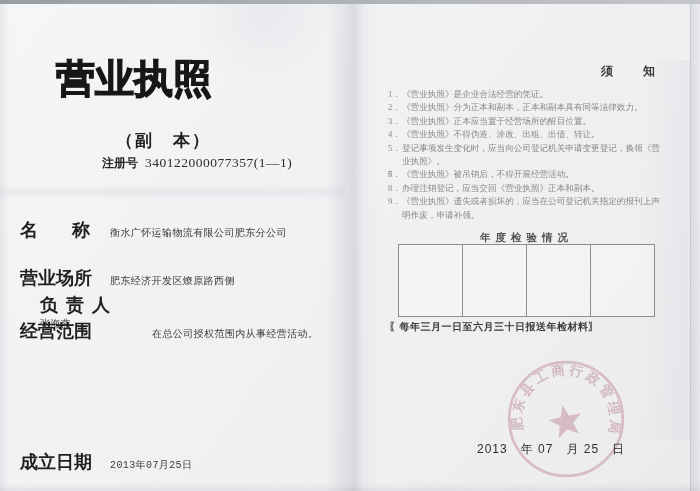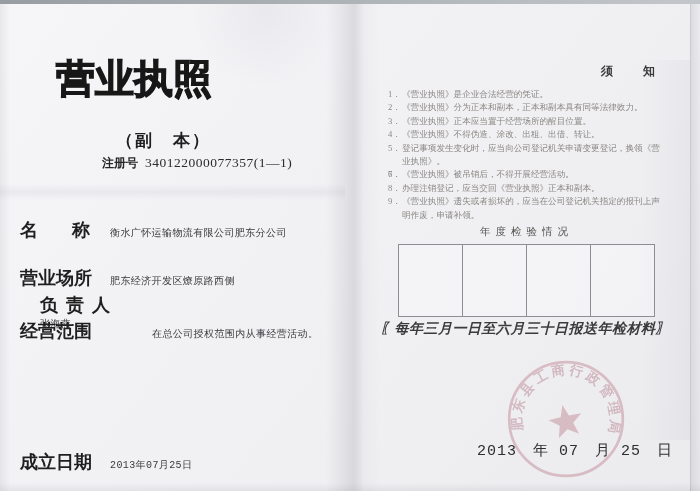--- a/index.html
+++ b/index.html
@@ -52,32 +52,32 @@
   .row-established{top:450px;}
 
   
   .notice-header{position:absolute;left:388px;top:63px;width:276px;text-align:right;
     font-family:"Liberation Serif",serif;font-size:12px;font-weight:bold;color:#3a3a3a;letter-spacing:9px;}
   .notice-list{position:absolute;left:388px;top:88px;width:279px;
     font-family:"Liberation Serif",serif;font-size:8.6px;line-height:13.4px;color:#8b8783;}
   .notice-item{position:relative;padding-left:14px;}
   .notice-num{position:absolute;left:0;top:0;}
 
-  .annual-title{position:absolute;left:398px;top:225px;width:257px;text-align:center;
-    font-family:"Liberation Serif",serif;font-size:10.5px;font-weight:normal;color:#55524f;letter-spacing:5px;}
+  .annual-title{position:absolute;left:398px;top:231px;width:257px;text-align:center;
+    font-family:"Liberation Serif",serif;font-size:10.5px;font-weight:bold;color:#55524f;letter-spacing:5px;}
   .annual-table{position:absolute;left:398px;top:244px;width:255px;height:71px;
     border:1px solid #8e8e92;display:flex;background:rgba(255,255,255,0.30);}
   .annual-cell{flex:1;border-right:1px solid #8e8e92;}
   .annual-cell:last-child{border-right:none;}
-  .annual-caption{position:absolute;left:380px;top:320px;white-space:nowrap;
-    font-family:"Liberation Serif",serif;font-size:14px;font-weight:600;color:#3b3b3d;letter-spacing:0.5px;font-style:italic;}
+  .annual-caption{position:absolute;left:389px;top:320px;white-space:nowrap;
+    font-family:"Liberation Serif",serif;font-size:10px;font-weight:600;color:#3b3b3d;letter-spacing:0.5px;}
 
   .seal{position:absolute;left:504px;top:357px;width:124px;height:124px;opacity:0.42;}
   .seal-date{position:absolute;left:477px;top:441px;white-space:nowrap;
-    font-family:Liberation Mono, monospace;font-size:15px;color:#2d2d2f;letter-spacing:1px;}
+    font-family:Liberation Sans, sans-serif;font-size:12px;color:#2d2d2f;letter-spacing:1px;}
 </style>
 </head>
 <body>
 
 <div class="paper">
 
   <div class="crease-top-mid"></div>
   <div class="crease-h-left"></div>
   <div class="crease-center"></div>
   <div class="crease-right-soft"></div>

